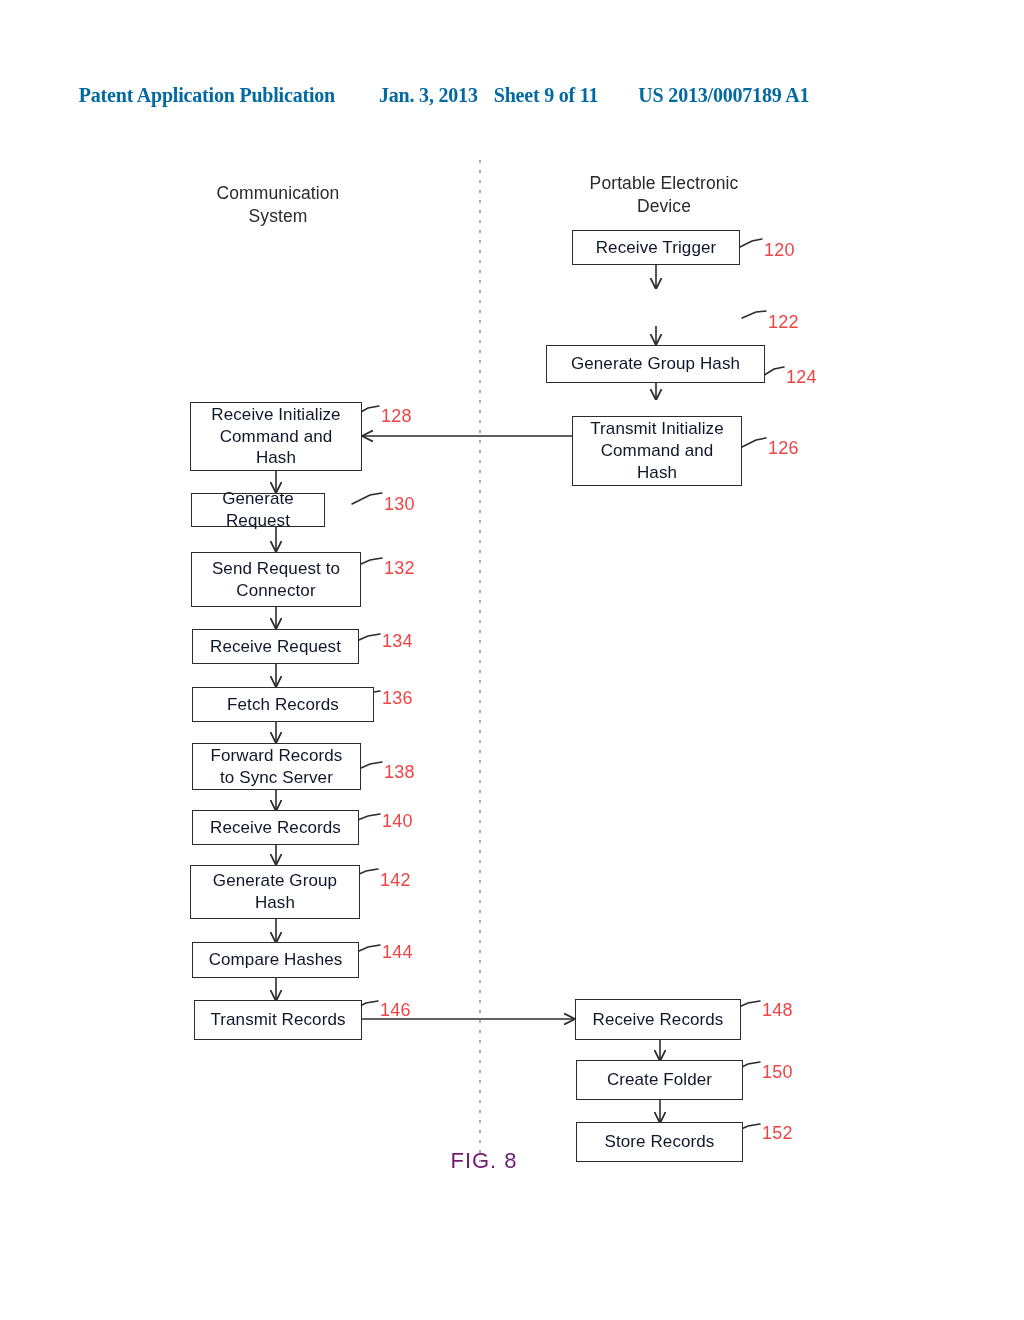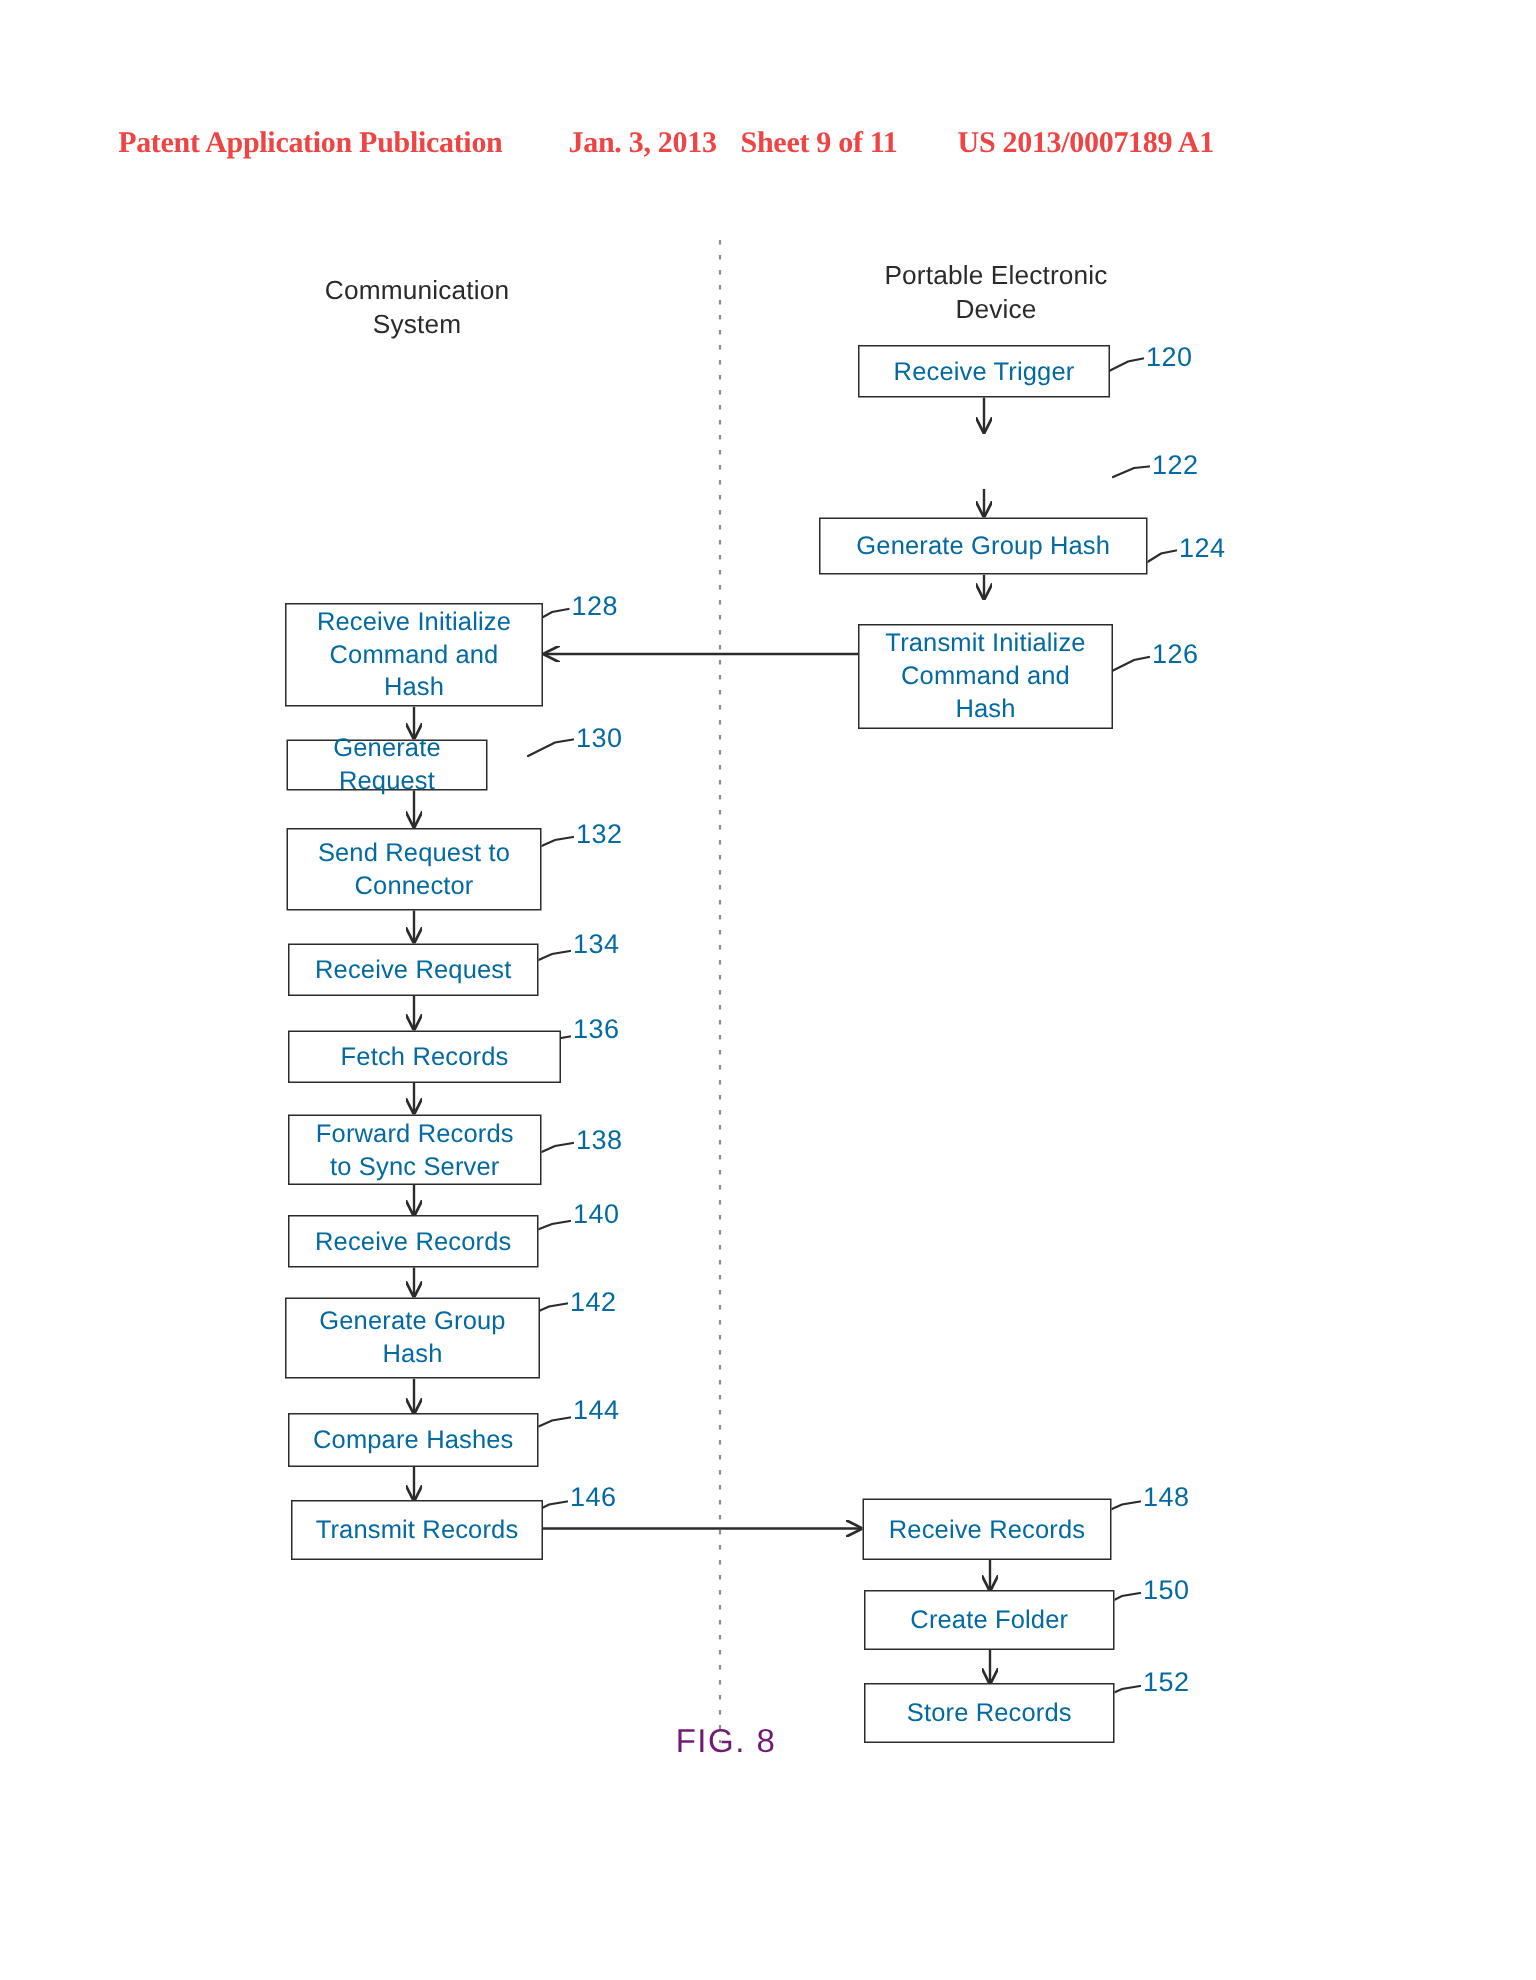--- a/index.html
+++ b/index.html
@@ -23,21 +23,21 @@
     top: 84px;
     left: 0;
     width: 888px;
     display: flex;
     justify-content: center;
     align-items: baseline;
     font-family: "Liberation Serif", serif;
     font-weight: bold;
     font-size: 20px;
     letter-spacing: -0.2px;
-    color: #ef4444;
+    color: #0369a1;
     white-space: nowrap;
   }
   #page-header .hdr-seg { display: inline-block; }
   #page-header .gap-lg { width: 44px; display: inline-block; }
   #page-header .gap-sm { width: 16px; display: inline-block; }
   #page-header .gap-md { width: 40px; display: inline-block; }
 
   
   #figure-canvas {
     position: absolute;
@@ -71,33 +71,34 @@
     position: absolute;
     box-sizing: border-box;
     border: 1.6px solid #2b2b2b;
     background: #ffffff;
     display: flex;
     align-items: center;
     justify-content: center;
     text-align: center;
     font-size: 17px;
     line-height: 1.28;
-    color: #0369a1;
+    color: #0f172a;
     letter-spacing: 0.1px;
     padding: 0 4px;
   }
   .flow-box .box-label { display: block; white-space: pre-line; }
 
   
   .ref-num {
     position: absolute;
     font-size: 18px;
-    color: #0369a1;
+    color: #ef4444;
     letter-spacing: 0.3px;
     white-space: nowrap;
+    margin-top: 12px;
   }
 
   
   #figure-caption {
     position: absolute;
     left: 404px;
     top: 1148px;
     width: 160px;
     text-align: center;
     font-size: 22px;

